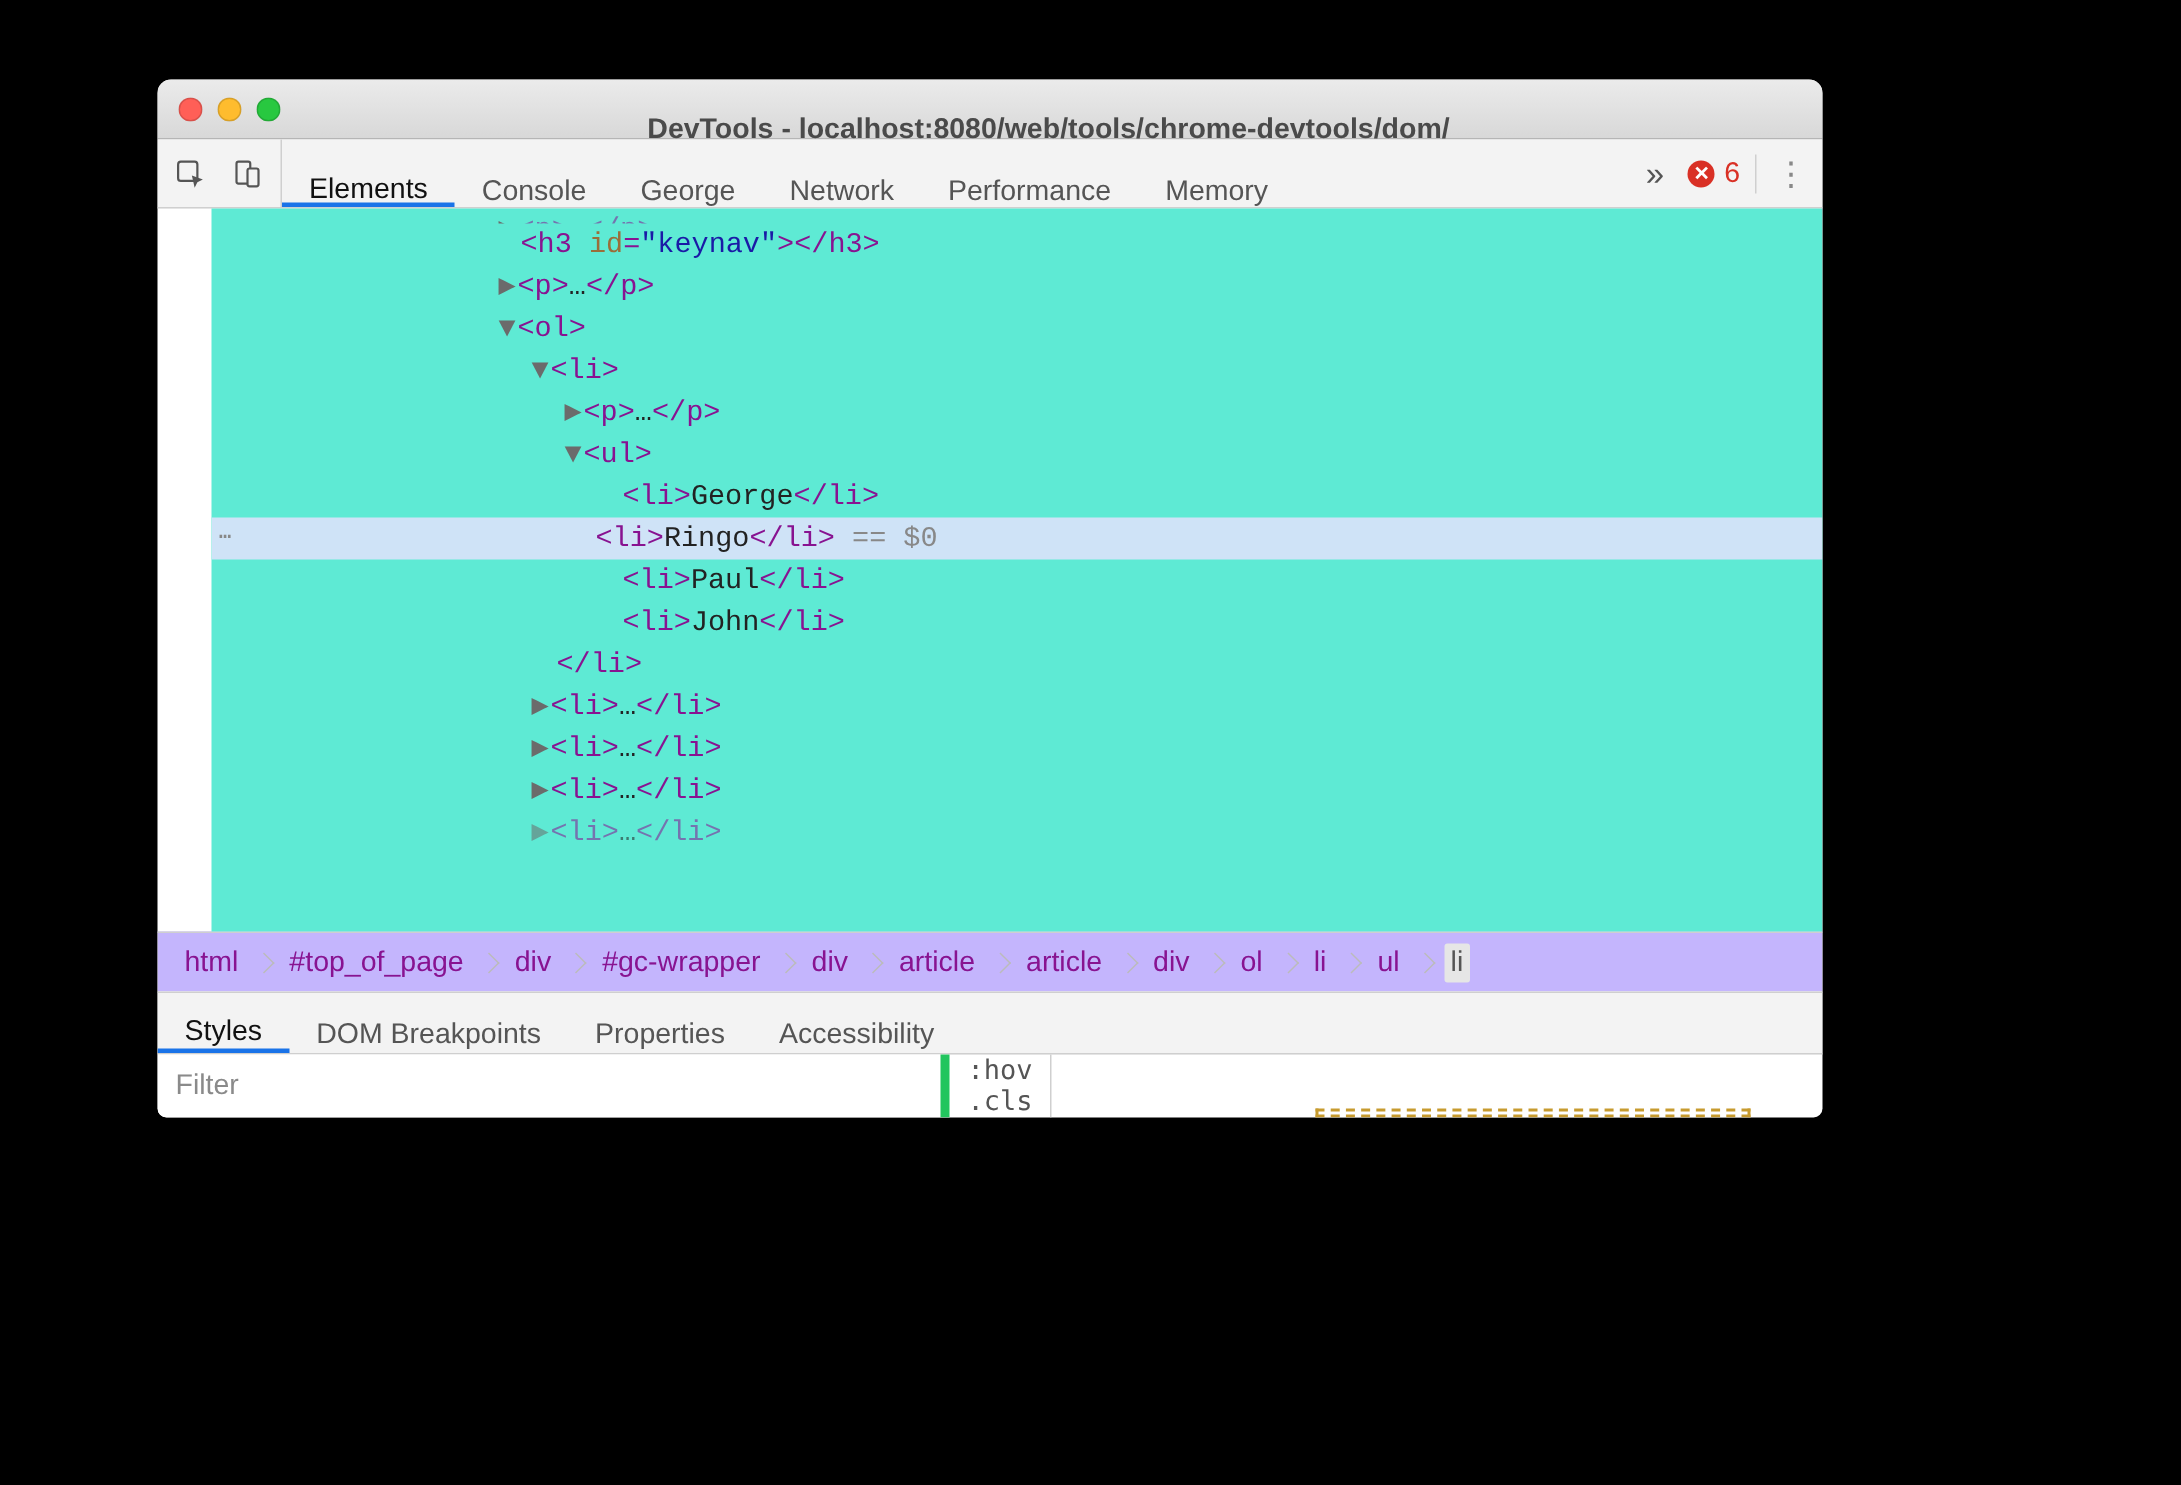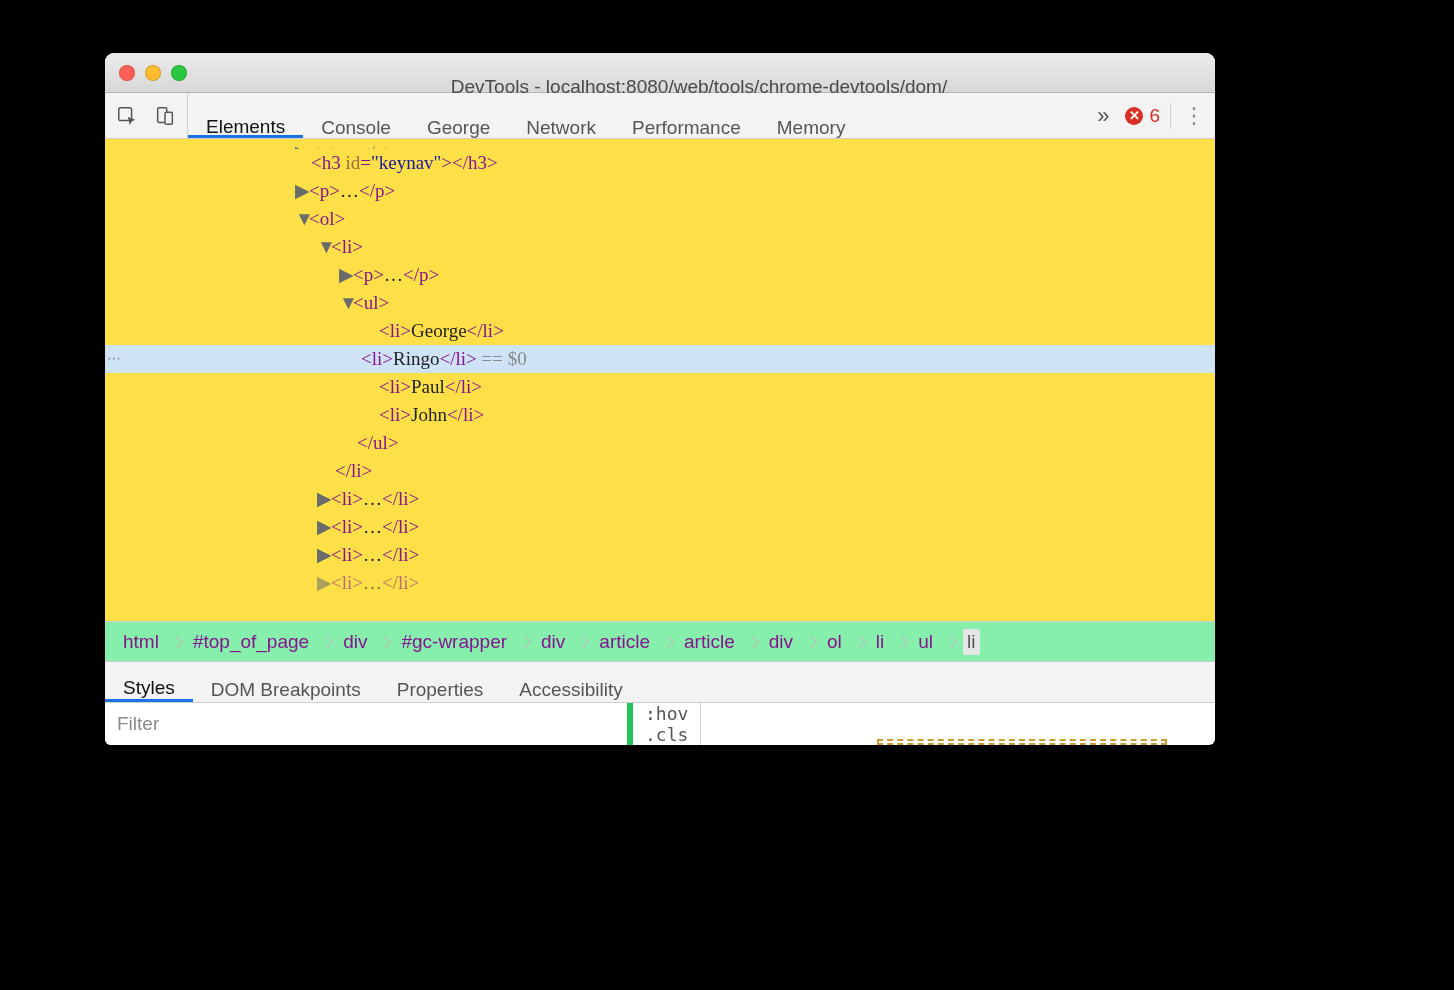--- a/index.html
+++ b/index.html
@@ -32,21 +32,21 @@
     display: flex;
     align-items: center;
     padding: 0 14px;
     gap: 10px;
   }
   .traffic { display: flex; gap: 10px; }
   .tl { width: 16px; height: 16px; border-radius: 50%; border: 1px solid rgba(0,0,0,.15); }
   .tl.red { background:#ff5f57; }
   .tl.yellow { background:#febc2e; }
   .tl.green { background:#28c840; }
-  .title { flex:1; text-align:center; font-size:19px; color:#4a4a4a; font-weight:400;margin-top:28px; }
+  .title { flex:1; text-align:center; font-size:19px; color:#4a4a4a; font-weight:700;margin-top:28px; }
 
   .toolbar {
     height: 46px;
     background:#f3f3f3;
     border-bottom:1px solid #cfcfcf;
     display:flex;
     align-items:stretch;
   }
   .tb-left { display:flex; align-items:center; padding:0 10px; gap:14px; border-right:1px solid #cfcfcf; }
   .tb-icon { width:24px; height:24px; display:flex; align-items:center; justify-content:center; color:#555; cursor:pointer; }
@@ -58,24 +58,25 @@
     font-size:19px; color:#555; cursor:pointer;margin-top:25px;
   }
   .tab.active { color:#111; border-bottom:3px solid #1a73e8; }
   .tb-right { display:flex; align-items:center; padding:0 10px; gap:10px; }
   .chev { color:#555; font-size:22px; padding:0 6px; cursor:pointer; }
   .err-badge { display:flex; align-items:center; gap:6px; color:#d93025; font-size:19px; }
   .err-dot { width:18px; height:18px; border-radius:50%; background:#d93025; color:#fff; display:flex;align-items:center;justify-content:center; font-size:13px; font-weight:700;}
   .kebab { color:#888; font-size:22px; border-left:1px solid #cfcfcf; padding-left:12px; cursor:pointer; }
 
   .dom {
-    flex:1; overflow:hidden; background:#fde047;
-    font-family: Liberation Serif, serif;
+    flex:1; overflow:hidden; background:#5eead4;
+    font-family: Liberation Mono, monospace;
     font-size:19px; line-height:28px; color:#222;
     position:relative;
+    margin-left:36px;
   }
   .row {
     white-space:pre;
     padding-left: 0;
     height:28px;
     display:flex; align-items:center;
   }
   .row.sel { background:#cfe3f7; }
   .gutter {
     width:18px; color:#888; font-size:14px; text-align:center; flex:none;
@@ -88,21 +89,21 @@
   .txt { color:#222; }
   .ellips { color:#222; }
   .gray { color:#888; font-style:italic0; }
   .cut { color:#881391; opacity:.55; }
   .cut-top-wrap {
     height:10px; overflow:hidden; display:flex; align-items:flex-end;
   }
   .cut-top-wrap .row { height:28px; transform:translateY(18px); }
 
   .crumbs {
-    height:40px; border-top:1px solid #cfcfcf; background:#86efac;
+    height:40px; border-top:1px solid #cfcfcf; background:#c4b5fd;
     display:flex; align-items:center; gap:10px; padding:0 14px;
     font-size:19px;
   }
   .crumb { color:#881391; cursor:pointer; padding:2px 4px; }
   .crumb.sel { background:#e6e6e6; color:#555; border-radius:2px; }
   .csep {
     width:10px; height:10px; display:inline-block;
     border-top:1px solid #bbb; border-right:1px solid #bbb;
     transform:rotate(45deg); margin:0 -2px;
   }
@@ -197,21 +198,20 @@
     <div class="row"><span class="gutter"></span><span class="pad" style="width:216px"></span><span class="arrow">▼</span> <span class="tag">&lt;ul&gt;</span></div>
 
     <div class="row"><span class="gutter"></span><span class="pad" style="width:256px"></span><span class="tag">&lt;li&gt;</span><span class="txt">George</span><span class="tag">&lt;/li&gt;</span></div>
 
     <div class="row sel"><span class="gutter">⋯</span><span class="pad" style="width:238px"></span><span class="tag">&lt;li&gt;</span><span class="txt">Ringo</span><span class="tag">&lt;/li&gt;</span><span class="gray"> == $0</span></div>
 
     <div class="row"><span class="gutter"></span><span class="pad" style="width:256px"></span><span class="tag">&lt;li&gt;</span><span class="txt">Paul</span><span class="tag">&lt;/li&gt;</span></div>
 
     <div class="row"><span class="gutter"></span><span class="pad" style="width:256px"></span><span class="tag">&lt;li&gt;</span><span class="txt">John</span><span class="tag">&lt;/li&gt;</span></div>
 
-    <div class="row"><span class="gutter"></span><span class="pad" style="width:234px"></span><span class="tag">&lt;/ul&gt;</span></div>
 
     <div class="row"><span class="gutter"></span><span class="pad" style="width:212px"></span><span class="tag">&lt;/li&gt;</span></div>
 
     <div class="row"><span class="gutter"></span><span class="pad" style="width:194px"></span><span class="arrow">▶</span> <span class="tag">&lt;li&gt;</span><span class="ellips">…</span><span class="tag">&lt;/li&gt;</span></div>
     <div class="row"><span class="gutter"></span><span class="pad" style="width:194px"></span><span class="arrow">▶</span> <span class="tag">&lt;li&gt;</span><span class="ellips">…</span><span class="tag">&lt;/li&gt;</span></div>
     <div class="row"><span class="gutter"></span><span class="pad" style="width:194px"></span><span class="arrow">▶</span> <span class="tag">&lt;li&gt;</span><span class="ellips">…</span><span class="tag">&lt;/li&gt;</span></div>
     <div class="row" style="opacity:.55"><span class="gutter"></span><span class="pad" style="width:194px"></span><span class="arrow">▶</span> <span class="tag">&lt;li&gt;</span><span class="ellips">…</span><span class="tag">&lt;/li&gt;</span></div>
   </div>
 
   <div class="crumbs">

